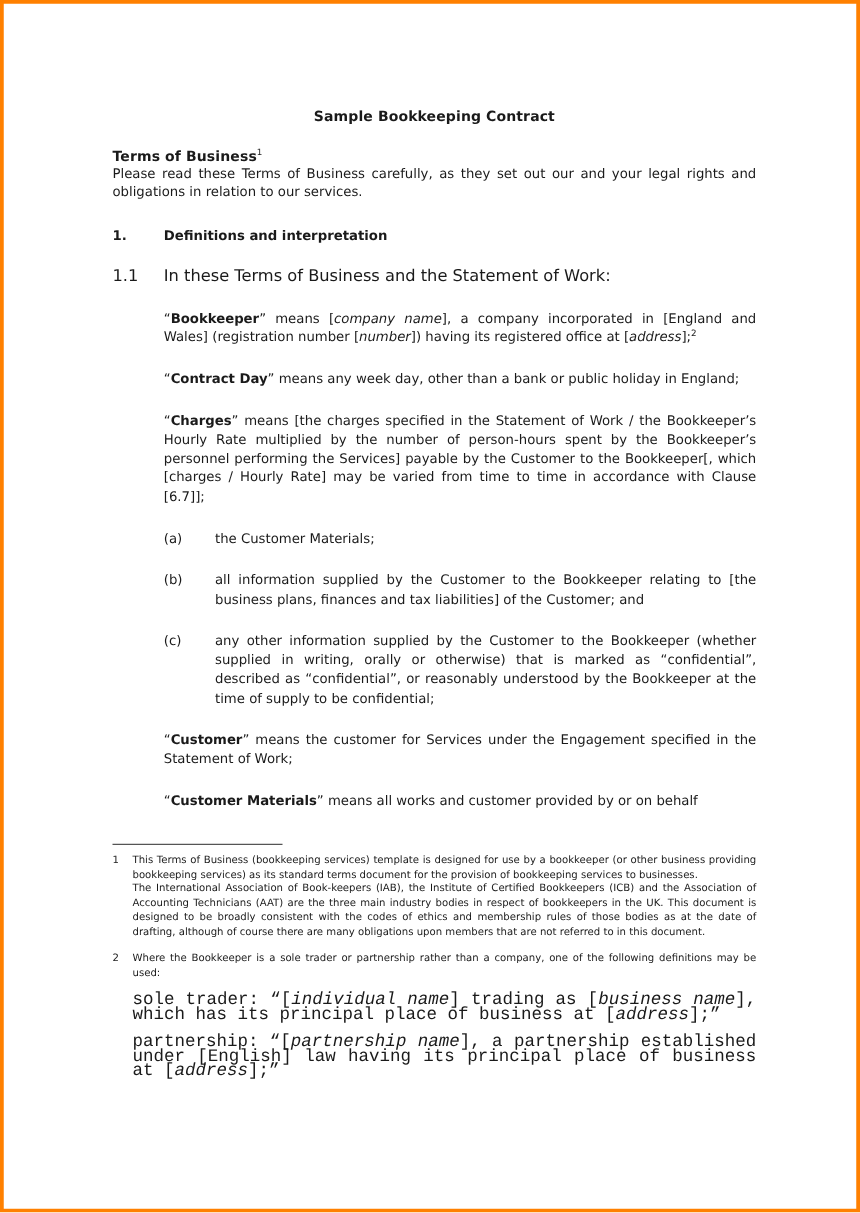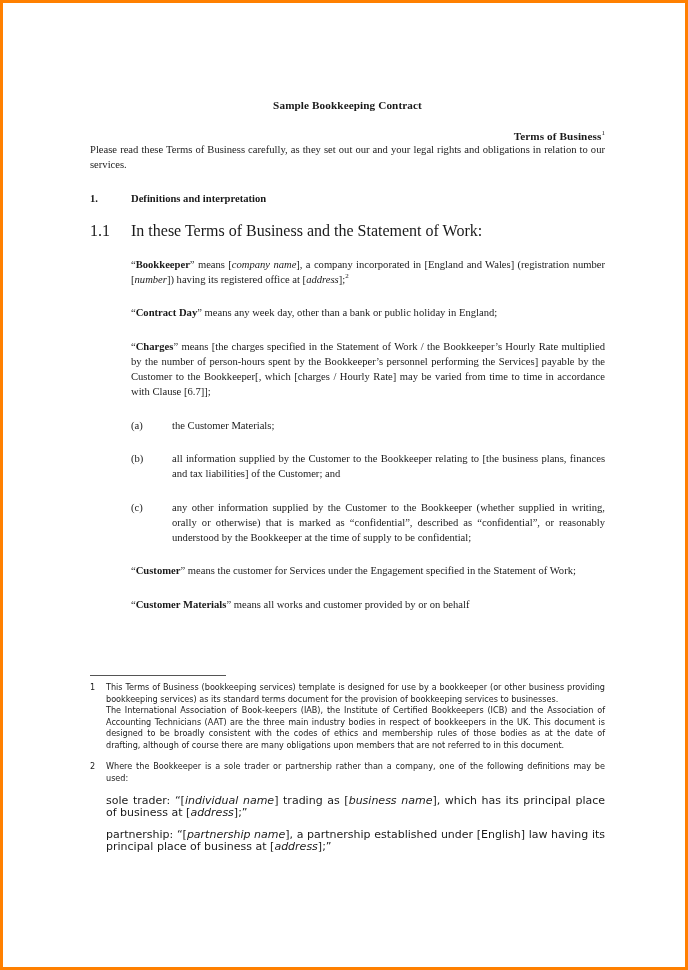--- a/index.html
+++ b/index.html
@@ -19,35 +19,34 @@
     height: 970px;
     border: 3px solid #FF8000;
     background: #ffffff;
     padding: 0;
     position: relative;
     overflow: hidden;
   }
   .content {
     position: absolute;
     left: 87px;
-    top: 12px;
+    top: 0;
     width: 515px;
-    font-family: Liberation Serif, serif;
   }
 
   
   .doc-title {
     text-align: center;
     font-weight: bold;
     font-size: 11.2px;
     margin-top: 84px;
     letter-spacing: 0.1px;
   }
   .doc-subtitle {
-    text-align: right;
+    text-align: left;
     font-weight: bold;
     font-size: 11.2px;
     margin-top: 19px;
     letter-spacing: 0.1px;
   }
   sup {
     font-size: 7px;
     font-weight: normal;
     vertical-align: super;
     line-height: 0;
@@ -65,21 +64,21 @@
   .clause-head {
     margin-top: 21px;
     font-size: 10.6px;
     font-weight: bold;
     display: flex;
   }
   .clause-head .num { width: 41px; flex: 0 0 41px; }
 
   .clause {
     margin-top: 19px;
-    font-size: 16px;
+    font-size: 13px;
     line-height: 15.2px;
     display: flex;
   }
   .clause .num { width: 41px; flex: 0 0 41px; }
   .clause .txt { flex: 1 1 auto; text-align: justify; }
 
   
   .defn {
     margin-top: 18px;
     margin-left: 41px;
@@ -124,25 +123,26 @@
     line-height: 11.5px;
     margin-top: 10px;
   }
   .fn:first-child { margin-top: 0; }
   .fn .fnum { width: 16px; flex: 0 0 16px; }
   .fn .fbody { flex: 1 1 auto; text-align: justify; }
   .fn .fbody p { margin: 0; }
   .fn .fbody p + p { }
   .fn-sub {
     margin-left: 16px;
-    font-size: 11px;
+    font-size: 14px;
     line-height: 11.5px;
     text-align: justify;
     margin-top: 11px;
     width: 499px;
+    font-family: Liberation Mono, monospace;
   }
 </style>
 </head>
 <body>
 
 <div class="page">
   <div class="content">
 
     <div class="doc-title"><span>Sample Bookkeeping Contract</span></div>
 

